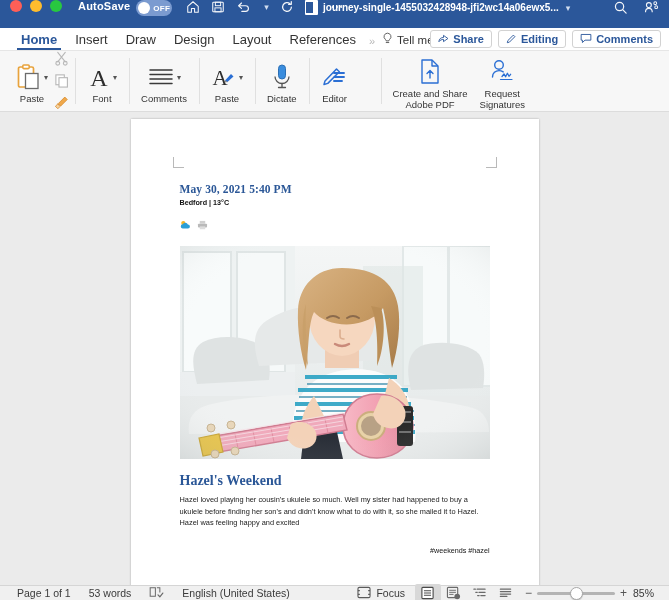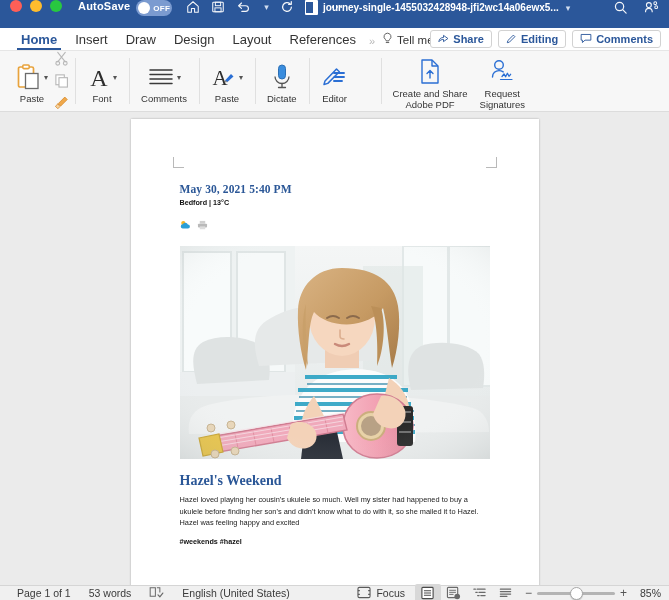--- a/index.html
+++ b/index.html
@@ -115,41 +115,41 @@
     margin-top: 12px; width: 100%; height: 213px; position: relative; overflow: hidden;
     background: #e8eaea;
   }
   .photo svg { display: block; width: 100%; height: 100%; }
 
   .entry-title {
     color: #2b5797; font-size: 14px; font-weight: bold; margin-top: 14px;
     font-family: "Liberation Serif", serif;
   }
   .entry-text { color: #1a1a1a; font-size: 7.4px; line-height: 11.5px; margin-top: 5px; }
-  .entry-tags { color: #111; font-size: 7.2px; font-weight: bold; margin-top: 8px; }
+  .entry-tags { color: #111; font-size: 7.2px; font-weight: normal; margin-top: 17px; text-align: right; }
 
   
   .statusbar {
     height: 15px; background: #f0f0f0; border-top: 1px solid #d5d5d5;
     display: flex; align-items: center; flex: none; padding: 0 8px; position: relative;
   }
   .sb-item { font-size: 10.5px; color: #3a3a3a; padding: 0 9px; display: flex; align-items: center; gap: 5px; }
   .sb-right { position: absolute; right: 8px; display: flex; align-items: center; gap: 0; }
   .viewbtn {
     width: 26px; height: 18px; display: flex; align-items: center; justify-content: center;
   }
   .viewbtn.sel { background: #d8d8d8; border-radius: 2px; }
   .zoom-slider { display: flex; align-items: center; gap: 5px; margin: 0 6px; }
   .track { width: 78px; height: 3px; background: #b4b4b4; border-radius: 2px; position: relative; }
   .knob2 {
     width: 13px; height: 13px; border-radius: 50%; background: #fff;
     border: 1px solid #a8a8a8; position: absolute; left: 33px; top: -5px;
     box-shadow: 0 1px 1px rgba(0,0,0,.18);
   }
-  .zoom-pct { font-size: 10.5px; color: #3a3a3a; min-width: 28px; text-align: right; }
+  .zoom-pct { font-size: 10.5px; color: #3a3a3a; min-width: 28px; }
   .pm { font-size: 12px; color: #555; }
 </style>
 </head>
 <body>
 
 <div class="window">
 
   <div class="titlebar">
     <div class="traffic">
       <span class="light red"></span>

